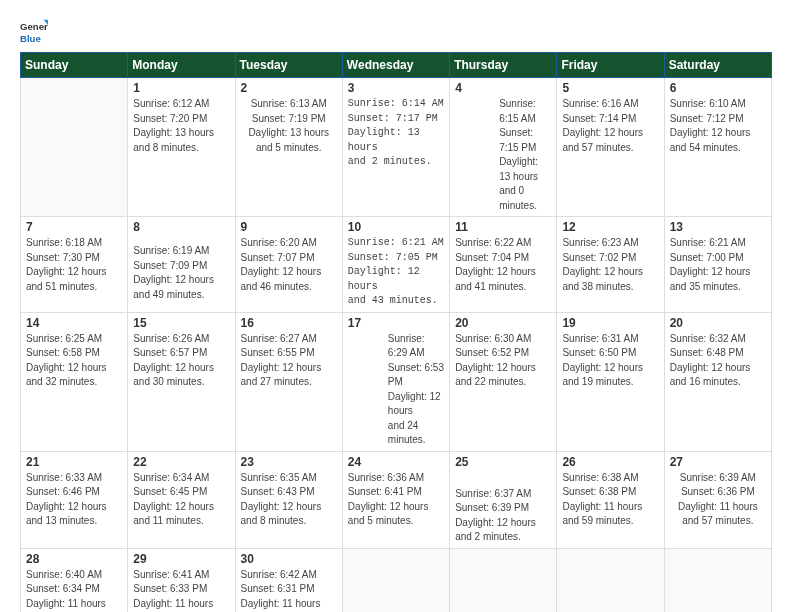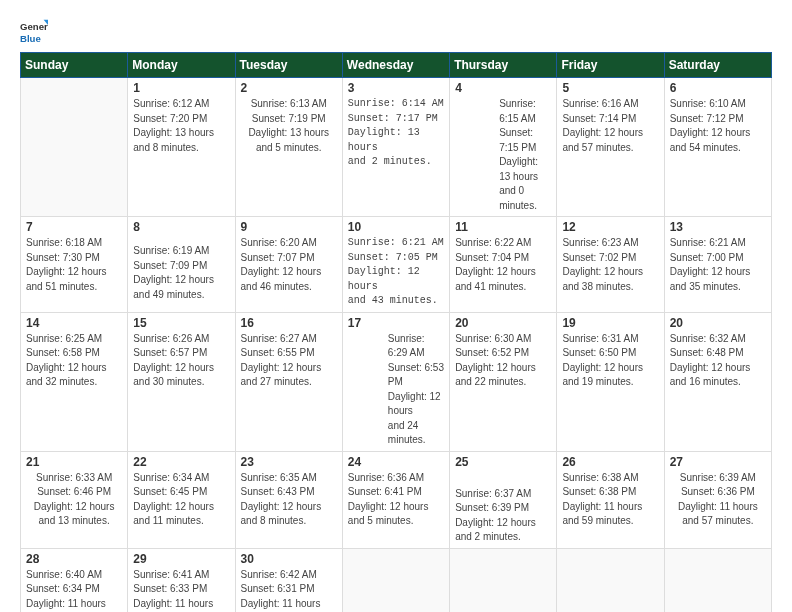--- a/index.html
+++ b/index.html
@@ -260,21 +260,21 @@
             <span class="day-num">20</span>
             <div class="day-info" style="white-space: pre-line;">Sunrise: 6:32 AM
 Sunset: 6:48 PM
 Daylight: 12 hours
 and 16 minutes.</div>
           </td>
         </tr>
         <tr>
           <td>
             <span class="day-num">21</span>
-            <div class="day-info" style="white-space: pre-line; text-align: center;">Sunrise: 6:33 AM
+            <div class="day-info" style="white-space: pre-line;">Sunrise: 6:33 AM
 Sunset: 6:46 PM
 Daylight: 12 hours
 and 13 minutes.</div>
           </td>
           <td>
             <span class="day-num">22</span>
             <div class="day-info" style="white-space: pre-line;">Sunrise: 6:34 AM
 Sunset: 6:45 PM
 Daylight: 12 hours
 and 11 minutes.</div>

